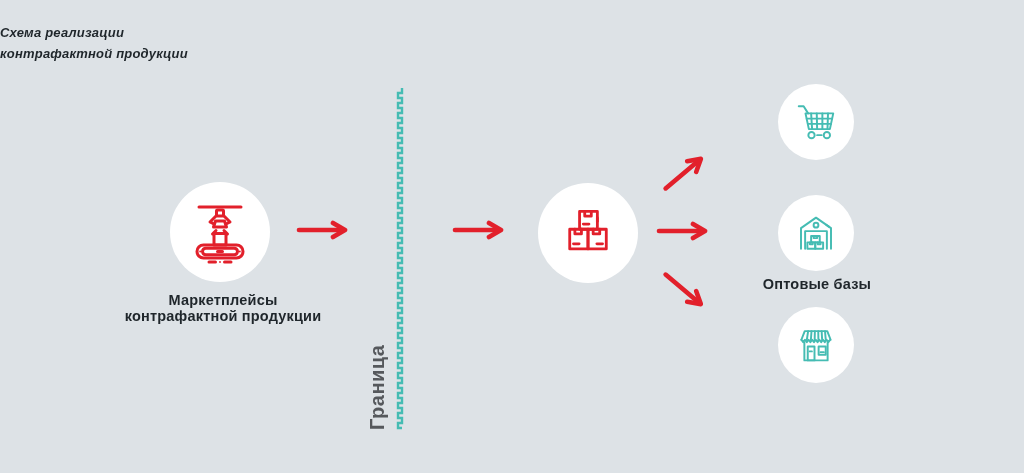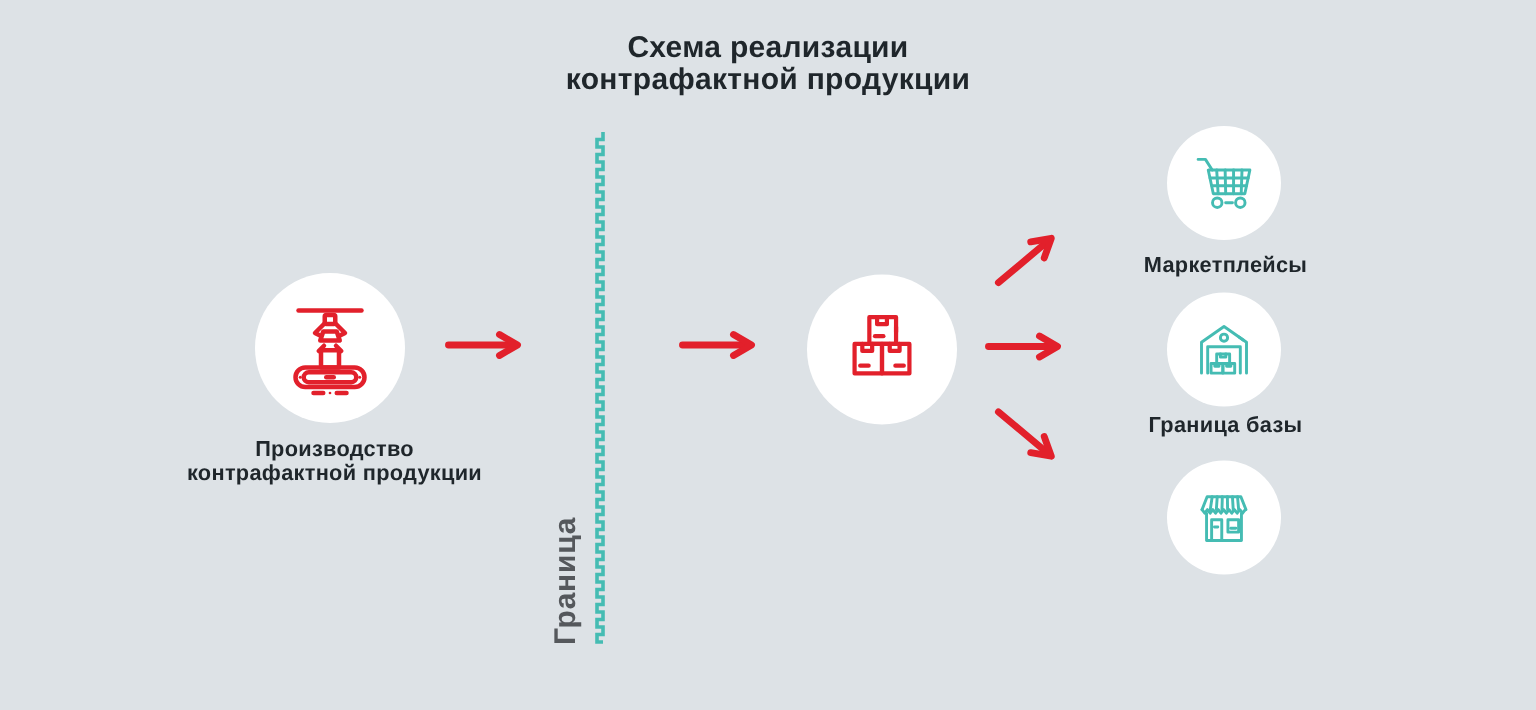--- a/index.html
+++ b/index.html
@@ -5,23 +5,23 @@
   :root{
     --bg:#dde2e6; --node-bg:#ffffff; --red:#e2202b; --teal:#45bcb3;
     --ink:#1f262b; --gray:#55585c;
   }
   *{box-sizing:border-box;margin:0;padding:0;}
   html,body{width:1024px;height:473px;background:var(--bg);}
   body{font-family:"Liberation Sans","DejaVu Sans",sans-serif;}
   .canvas{position:relative;width:1024px;height:473px;background:var(--bg);overflow:hidden;}
 
   .title{
-    position:absolute;left:0;right:0;top:22px;text-align:center;
-    font-size:20px;line-height:21px;font-weight:bold;color:var(--ink);
-    white-space:pre-line;letter-spacing:.2px;
+    position:absolute;left:0;right:0;top:22px;
+    font-size:13px;line-height:21px;font-weight:bold;color:var(--ink);
+    white-space:pre-line;letter-spacing:.2px;font-style:italic;
   }
 
   .circle{
     position:absolute;background:var(--node-bg);border-radius:50%;
     display:flex;align-items:center;justify-content:center;
   }
   .circle.big{width:100px;height:100px;}
   .circle.small{width:76px;height:76px;}
 
   .node-label{
@@ -65,21 +65,21 @@
       <rect x="26" y="33.5" width="12" height="11.5"></rect>
       <rect x="9" y="45" width="46" height="13" rx="6.5"></rect>
       <rect x="14.5" y="48.2" width="35" height="6.6" rx="3.3"></rect>
       <circle cx="12.2" cy="51.5" r="1" fill="currentColor" stroke="none"></circle>
       <circle cx="51.8" cy="51.5" r="1" fill="currentColor" stroke="none"></circle>
       <path d="M29.5 51.5 H34.5"></path>
       <path d="M21 62 H27.5 M36.5 62 H43"></path>
       <circle cx="32" cy="62" r="0.9" fill="currentColor" stroke="none"></circle>
     </svg>
   </div>
-  <div class="node-label" style="left:103px;top:292px;width:240px;">Производство
+  <div class="node-label" style="left:103px;top:292px;width:240px;">Маркетплейсы
 контрафактной продукции</div>
 
   <svg class="arrow" style="left:296px;top:220px;" width="54" height="20" viewBox="0 0 54 20">
     <path d="M3 10 H44"></path>
       <path d="M37 3 L49 10 L37 17"></path>
   </svg>
 
   <svg class="border-line" width="12" height="345" viewBox="0 0 12 345">
     <path d="M8 1 v5 h-4 v5 h4 v5 h-4 v5 h4 v5 h-4 v5 h4 v5 h-4 v5 h4 v5 h-4 v5 h4 v5 h-4 v5 h4 v5 h-4 v5 h4 v5 h-4 v5 h4 v5 h-4 v5 h4 v5 h-4 v5 h4 v5 h-4 v5 h4 v5 h-4 v5 h4 v5 h-4 v5 h4 v5 h-4 v5 h4 v5 h-4 v5 h4 v5 h-4 v5 h4 v5 h-4 v5 h4 v5 h-4 v5 h4 v5 h-4 v5 h4 v5 h-4 v5 h4 v5 h-4 v5 h4 v5 h-4 v5 h4 v5 h-4 v5 h4 v5 h-4 v5 h4 v5 h-4 v5 h4 v5 h-4 v5 h4 v5 h-4 v5 h4 v5 h-4 v5 h4 v5 h-4 v5 h4 v5 h-4 v5 h4 v5 h-4 v5 h4 v5 h-4 v5 h4 v5 h-4 v5 h4 v5 h-4 v5 h4"></path>
   </svg>
@@ -122,36 +122,35 @@
     <svg class="icon teal" width="48" height="48" viewBox="0 0 64 64" stroke-width="2.6">
       <path d="M9 11 h6.5 l6 9.5"></path>
       <path d="M18 20.5 H55 L50.5 41.5 H22.5 Z"></path>
       <path d="M25.5 20.5 L26.8 41.5 M33 20.5 L33.5 41.5 M40.5 20.5 L40.5 41.5 M48 20.5 L47.3 41.5"></path>
       <path d="M19.6 27.5 H53.5 M21.2 34.5 H52"></path>
       <circle cx="26" cy="49.5" r="4.2"></circle>
       <circle cx="46.5" cy="49.5" r="4.2"></circle>
       <path d="M33.5 49.5 h6"></path>
     </svg>
   </div>
-  <div class="node-label" style="left:717px;top:169px;width:200px;">Маркетплейсы</div>
 
   <div class="circle small" style="left:778px;top:195px;">
     <svg class="icon teal" width="48" height="48" viewBox="0 0 64 64" stroke-width="2.6">
       <path d="M12 53 V25.5 L32 11.5 L52 25.5 V53"></path>
       <circle cx="32" cy="21.5" r="3.2"></circle>
       <path d="M45.5 21 l3.5 2.5"></path>
       <path d="M17.5 53 V29.5 H46.5 V53"></path>
       <rect x="25.5" y="36" width="11.5" height="8.5"></rect>
       <path d="M28.8 36 v2.8 h4.8 v-2.8"></path>
       <rect x="20.5" y="44.5" width="10.5" height="8.5"></rect>
       <rect x="31" y="44.5" width="10.5" height="8.5"></rect>
       <path d="M23.8 44.5 v2.4 h3.8 v-2.4 M34.3 44.5 v2.4 h3.8 v-2.4"></path>
     </svg>
   </div>
-  <div class="node-label" style="left:717px;top:276px;width:200px;">Граница базы</div>
+  <div class="node-label" style="left:717px;top:276px;width:200px;">Оптовые базы</div>
 
   <div class="circle small" style="left:778px;top:307px;">
     <svg class="icon teal" width="48" height="48" viewBox="0 0 64 64" stroke-width="2.6">
       <path d="M12.5 25 L17 13.5 H47 L51.5 25"></path>
       <path d="M12.5 25 l2.4 3.2 2.4 -3.2 2.4 3.2 2.4 -3.2 2.4 3.2 2.4 -3.2 2.4 3.2 2.4 -3.2 2.4 3.2 2.4 -3.2 2.4 3.2 2.4 -3.2 2.4 3.2 2.4 -3.2 2.4 3.2 2.4 -3.2"></path>
       <path d="M21.5 13.5 L19.8 25 M26 13.5 L25.2 25 M30.5 13.5 L30.2 25 M35 13.5 L35.2 25 M39.5 13.5 L40.2 25 M44 13.5 L45 25"></path>
       <path d="M16.5 28.5 V52.5 H47.5 V28.5"></path>
       <rect x="21" y="34" width="9" height="18.5"></rect>
       <path d="M23.5 40.5 h3"></path>
       <rect x="35.5" y="34" width="9.5" height="11"></rect>

